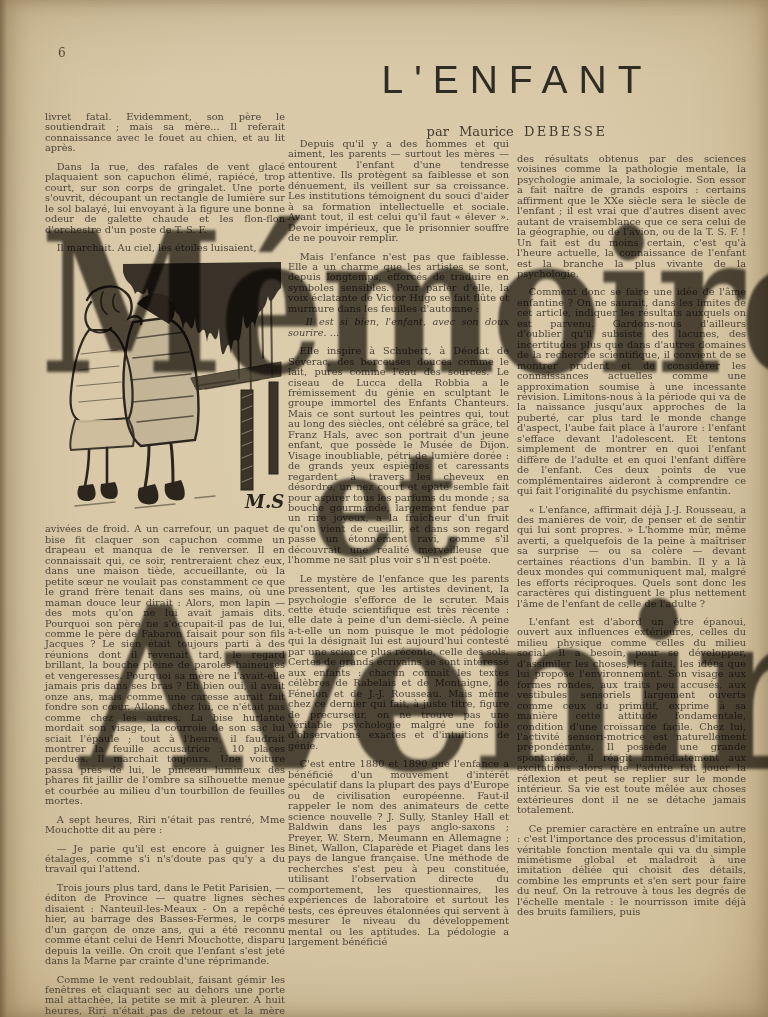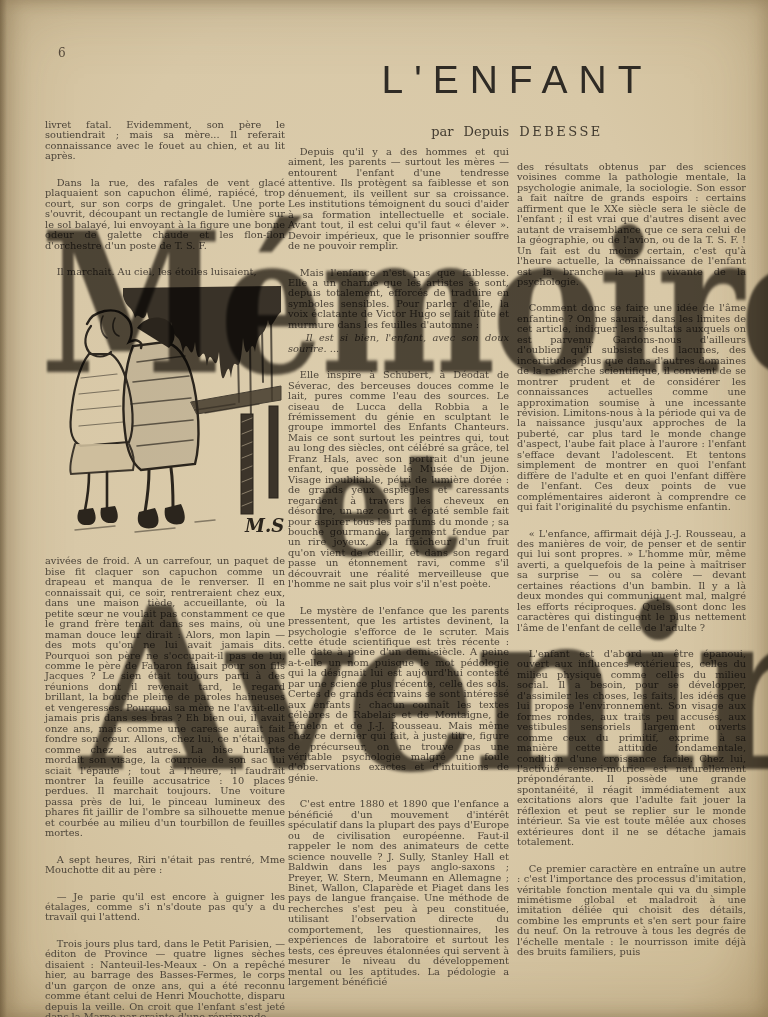--- a/index.html
+++ b/index.html
@@ -29,21 +29,21 @@
     font-size:39px;font-weight:500;letter-spacing:11px;
     color:#2f2b25;white-space:nowrap;
   }
   .byline{
     position:absolute;left:287px;top:124px;width:460px;
     text-align:center;font-size:13px;color:#423b30;word-spacing:6px;
   }
   .byline .author{letter-spacing:2.5px;text-align:right;}
 
   .col{position:absolute;font-size:9.8px;line-height:10.45px;text-align:justify;}
-  .col p{margin:16px 0 3px 0;text-indent:1.2em;}
+  .col p{margin:8px 0 3px 0;text-indent:1.2em;}
   .col p.noindent{text-indent:0;}
   .col p.verse{font-style:italic;text-indent:1.8em;margin:3px 0 4px 0;}
   .col p.dialog{text-indent:1.2em;}
   #col1{left:45px;top:104px;width:240px;}
   #col2{left:288px;top:131px;width:221px;}
   #col3{left:517px;top:146px;width:229px;}
 
   .illu{display:block;margin:5px 0 7px 0;}
   .illu-sig{font-style:italic;font-weight:bold;}
 
@@ -64,21 +64,21 @@
 </head>
 <body>
 
 <div id="scan-page">
   <div class="edge-strip"></div>
 
   <div class="page-num">6</div>
 
   <div class="title">L'ENFANT</div>
   <div class="byline">
-    <span>par Depuis</span>
+    <span>par Maurice</span>
     <span class="author">DEBESSE</span>
   </div>
 
   <div class="col" id="col1">
     <p class="noindent">livret fatal. Evidemment, son père le soutiendrait ; mais sa mère... Il referait connaissance avec le fouet au chien, et au lit après.</p>
     <p>Dans la rue, des rafales de vent glacé plaquaient son capuchon élimé, rapiécé, trop court, sur son corps de gringalet. Une porte s'ouvrit, découpant un rectangle de lumière sur le sol balayé, lui envoyant à la figure une bonne odeur de galette chaude et les flon-flon d'orchestre d'un poste de T. S. F.</p>
     <p>Il marchait. Au ciel, les étoiles luisaient,</p>
 
     <svg class="illu" width="240" height="258" viewBox="0 0 240 258">
       <g stroke="#2e2820" fill="none" stroke-linecap="round">
@@ -115,21 +115,21 @@
 
     <p class="noindent">avivées de froid. A un carrefour, un paquet de bise fit claquer son capuchon comme un drapeau et manqua de le renverser. Il en connaissait qui, ce soir, rentreraient chez eux, dans une maison tiède, accueillante, où la petite sœur ne voulait pas constamment ce que le grand frère tenait dans ses mains, où une maman douce leur dirait : Alors, mon lapin — des mots qu'on ne lui avait jamais dits. Pourquoi son père ne s'occupait-il pas de lui, comme le père de Fabaron faisait pour son fils Jacques ? Le sien était toujours parti à des réunions dont il revenait tard, le regard brillant, la bouche pleine de paroles haineuses et vengeresses. Pourquoi sa mère ne l'avait-elle jamais pris dans ses bras ? Eh bien oui, il avait onze ans, mais comme une caresse aurait fait fondre son cœur. Allons, chez lui, ce n'était pas comme chez les autres. La bise hurlante mordait son visage, la courroie de son sac lui sciait l'épaule ; tout à l'heure, il faudrait montrer la feuille accusatrice : 10 places perdues. Il marchait toujours. Une voiture passa près de lui, le pinceau lumineux des phares fit jaillir de l'ombre sa silhouette menue et courbée au milieu d'un tourbillon de feuilles mortes.</p>
     <p>A sept heures, Riri n'était pas rentré, Mme Mouchotte dit au père :</p>
     <p class="dialog">— Je parie qu'il est encore à guigner les étalages, comme s'i n's'doute pas qu'y a du travail qui l'attend.</p>
     <p>Trois jours plus tard, dans le Petit Parisien, — éditon de Province — quatre lignes sèches disaient : Nanteuil-les-Meaux - On a repêché hier, au barrage des Basses-Fermes, le corps d'un garçon de onze ans, qui a été reconnu comme étant celui de Henri Mouchotte, disparu depuis la veille. On croit que l'enfant s'est jeté dans la Marne par crainte d'une réprimande.</p>
     <p>Comme le vent redoublait, faisant gémir les fenêtres et claquant sec au dehors une porte mal attachée, la petite se mit à pleurer. A huit heures, Riri n'était pas de retour et la mère commença à s'inquiéter.</p>
   </div>
 
   <div class="col" id="col2">
     <p>Depuis qu'il y a des hommes et qui aiment, les parents — surtout les mères — entourent l'enfant d'une tendresse attentive. Ils protègent sa faiblesse et son dénuement, ils veillent sur sa croissance. Les institutions témoignent du souci d'aider à sa formation intellectuelle et sociale. Avant tout, il est celui qu'il faut « élever ». Devoir impérieux, que le prisonnier souffre de ne pouvoir remplir.</p>
-    <p>Mais l'enfance n'est pas que faiblesse. Elle a un charme que les artistes se sont, depuis totalement, efforcés de traduire en symboles sensibles. Pour parler d'elle, la voix éclatante de Victor Hugo se fait flûte et murmure dans les feuilles d'automne :</p>
+    <p>Mais l'enfance n'est pas que faiblesse. Elle a un charme que les artistes se sont, depuis longtemps, efforcés de traduire en symboles sensibles. Pour parler d'elle, la voix éclatante de Victor Hugo se fait flûte et murmure dans les feuilles d'automne :</p>
     <p class="verse">Il est si bien, l'enfant, avec son doux sourire. ...</p>
     <p>Elle inspire à Schubert, à Déodat de Séverac, des berceuses douces comme le lait, pures comme l'eau des sources. Le ciseau de Lucca della Robbia a le frémissement du génie en sculptant le groupe immortel des Enfants Chanteurs. Mais ce sont surtout les peintres qui, tout au long des siècles, ont célébré sa grâce, tel Franz Hals, avec son portrait d'un jeune enfant, que possède le Musée de Dijon. Visage inoubliable, pétri de lumière dorée : de grands yeux espiègles et caressants regardent à travers les cheveux en désordre, un nez court et épaté semble fait pour aspirer tous les parfums du monde ; sa bouche gourmande, largement fendue par un rire joyeux, a la fraîcheur d'un fruit qu'on vient de cueillir, et dans son regard passe un étonnement ravi, comme s'il découvrait une réalité merveilleuse que l'homme ne sait plus voir s'il n'est poète.</p>
     <p>Le mystère de l'enfance que les parents pressentent, que les artistes devinent, la psychologie s'efforce de le scruter. Mais cette étude scientifique est très récente : elle date à peine d'un demi-siècle. A peine a-t-elle un nom puisque le mot pédologie qui la désignait lui est aujourd'hui contesté par une science plus récente, celle des sols. Certes de grands écrivains se sont intéressé aux enfants : chacun connaît les textes célèbres de Rabelais et de Montaigne, de Fénelon et de J.-J. Rousseau. Mais même chez ce dernier qui fait, à juste titre, figure de précurseur, on ne trouve pas une véritable psychologie malgré une foule d'observations exactes et d'intuitions de génie.</p>
     <p>C'est entre 1880 et 1890 que l'enfance a bénéficié d'un mouvement d'intérêt spéculatif dans la plupart des pays d'Europe ou de civilisation européenne. Faut-il rappeler le nom des animateurs de cette science nouvelle ? J. Sully, Stanley Hall et Baldwin dans les pays anglo-saxons ; Preyer, W. Stern, Meumann en Allemagne ; Binet, Wallon, Claparède et Piaget dans les pays de langue française. Une méthode de recherches s'est peu à peu constituée, utilisant l'observation directe du comportement, les questionnaires, les expériences de laboratoire et surtout les tests, ces épreuves étalonnées qui servent à mesurer le niveau du développement mental ou les aptitudes. La pédologie a largement bénéficié</p>
   </div>
 
   <div class="col" id="col3">
     <p class="noindent">des résultats obtenus par des sciences voisines comme la pathologie mentale, la psychologie animale, la sociologie. Son essor a fait naître de grands espoirs : certains affirment que le XXe siècle sera le siècle de l'enfant ; il est vrai que d'autres disent avec autant de vraisemblance que ce sera celui de la géographie, ou de l'avion, ou de la T. S. F. ! Un fait est du moins certain, c'est qu'à l'heure actuelle, la connaissance de l'enfant est la branche la plus vivante de la psychologie.</p>
     <p>Comment donc se faire une idée de l'âme enfantine ? On ne saurait, dans les limites de cet article, indiquer les résultats auxquels on est parvenu. Gardons-nous d'ailleurs d'oublier qu'il subsiste des lacunes, des incertitudes plus que dans d'autres domaines de la recherche scientifique, il convient de se montrer prudent et de considérer les connaissances actuelles comme une approximation soumise à une incessante révision. Limitons-nous à la période qui va de la naissance jusqu'aux approches de la puberté, car plus tard le monde change d'aspect, l'aube fait place à l'aurore : l'enfant s'efface devant l'adolescent. Et tentons simplement de montrer en quoi l'enfant diffère de l'adulte et en quoi l'enfant diffère de l'enfant. Ces deux points de vue complémentaires aideront à comprendre ce qui fait l'originalité du psychisme enfantin.</p>
     <p>« L'enfance, affirmait déjà J.-J. Rousseau, a des manières de voir, de penser et de sentir qui lui sont propres. » L'homme mûr, même averti, a quelquefois de la peine à maîtriser sa surprise — ou sa colère — devant certaines réactions d'un bambin. Il y a là deux mondes qui communiquent mal, malgré les efforts réciproques. Quels sont donc les caractères qui distinguent le plus nettement l'âme de l'enfant de celle de l'adulte ?</p>

